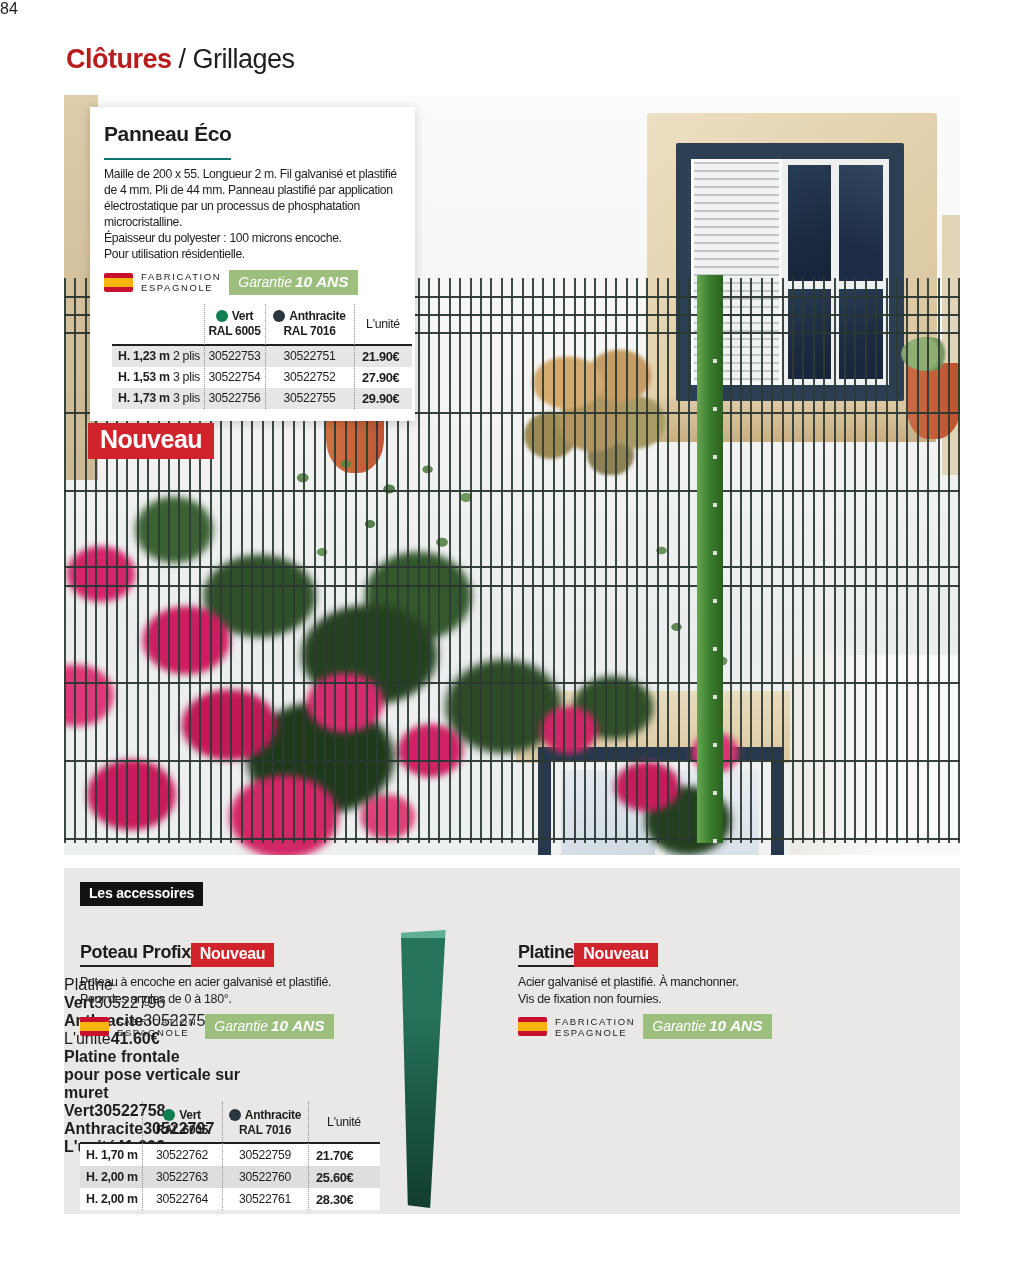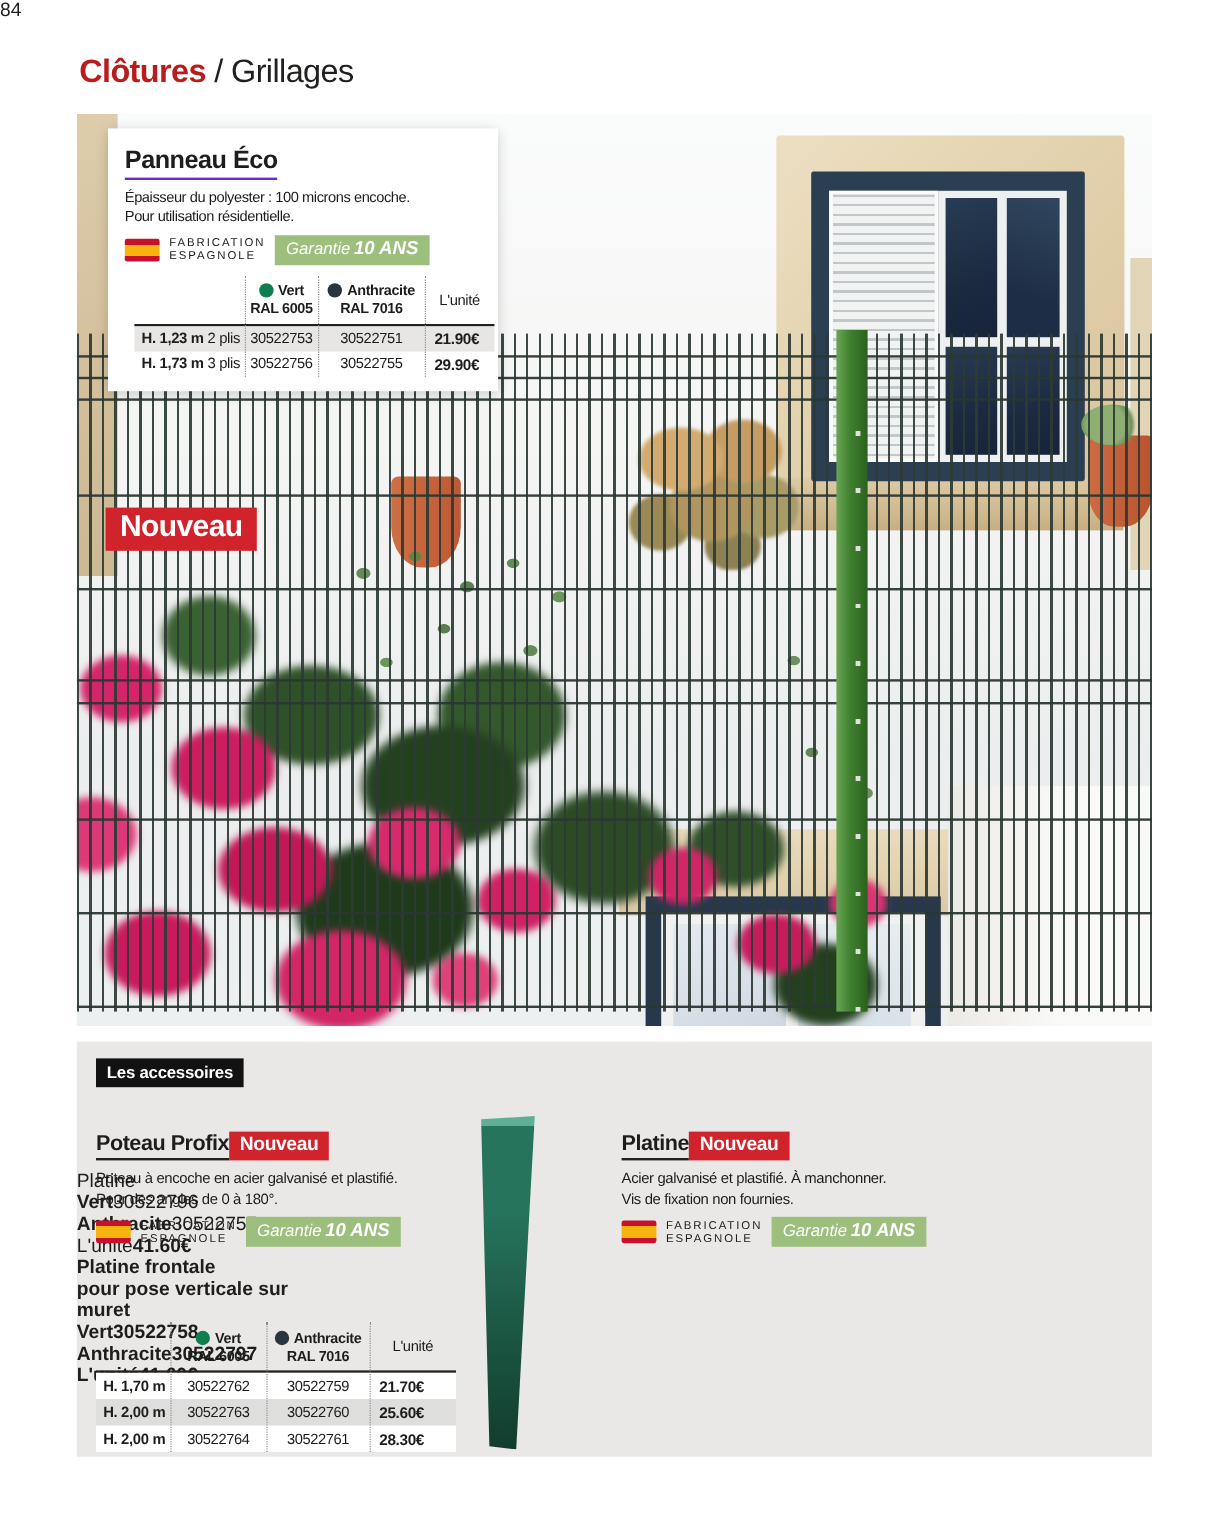--- a/index.html
+++ b/index.html
@@ -112,21 +112,21 @@
   .hwire{left:0;right:0;height:2px;background:rgba(42,55,49,0.95);}
   .post-green{left:633px;top:180px;width:26px;height:568px;
     background:linear-gradient(90deg,#68a653 0%,#3f8030 45%,#2b611e 100%);}
   .post-green::after{content:"";position:absolute;left:62%;top:40px;bottom:0;width:4px;
     background:repeating-linear-gradient(180deg,transparent 0 44px,rgba(240,240,240,0.9) 44px 48px);}
 
   
   .card{left:26px;top:12px;width:297px;background:#ffffff;padding:15px 14px 12px;
     box-shadow:0 2px 10px rgba(0,0,0,0.18);}
   .card h2{margin:0 0 7px;font-size:21px;letter-spacing:-0.4px;display:inline-block;
-    border-bottom:2px solid #6d28d9;padding-bottom:2px;}
+    border-bottom:2px solid #0f766e;padding-bottom:12px;}
   .desc p{margin:0;font-size:12.2px;line-height:1.31;letter-spacing:-0.35px;}
   .fab-row{display:flex;align-items:center;gap:8px;margin-top:7px;}
   .flag{width:29px;height:19px;border-radius:2px;flex:none;
     background:linear-gradient(180deg,#c8102e 0 25%,#f6b50e 25% 75%,#c8102e 75% 100%);}
   .fab-text{font-size:9.5px;font-weight:normal;letter-spacing:1.6px;line-height:1.2;}
   .garantie{background:#9cbf7e;color:#fff;font-style:italic;padding:3px 9px 4px;font-size:14px;white-space:nowrap;}
   .garantie b{font-size:15.5px;margin-left:3px;}
 
   
   .ptable{position:relative;font-size:12.3px;margin-top:9px;margin-left:8px;width:300px;}
@@ -270,20 +270,21 @@
   <div class="abs hwire" style="top:471px"></div>
   <div class="abs hwire" style="top:490px"></div>
   <div class="abs hwire" style="top:587px"></div>
   <div class="abs hwire" style="top:665px"></div>
   <div class="abs hwire" style="top:743px"></div>
   <div class="abs post-green"></div>
 
   <div class="abs card">
     <h2>Panneau Éco</h2>
     <div class="desc">
+      <p>Maille de 200 x 55. Longueur 2 m. Fil galvanisé et plastifié de 4 mm. Pli de 44 mm. Panneau plastifié par application électrostatique par un processus de phosphatation microcristalline.</p>
       <p>Épaisseur du polyester : 100 microns encoche.</p>
       <p>Pour utilisation résidentielle.</p>
     </div>
     <div class="fab-row">
       <span class="flag"></span>
       <span class="fab-text">
         <span>FABRICATION</span><br>
         <span>ESPAGNOLE</span>
       </span>
       <span class="garantie">
@@ -311,20 +312,26 @@
         <div class="th w4 unit">L'unité</div>
       </div>
       <div class="hrule"></div>
       <div class="tr">
         <div class="c lab w1"><b>H. 1,23 m</b> <span>2 plis</span></div>
         <div class="c num w2">30522753</div>
         <div class="c num w3">30522751</div>
         <div class="c price w4">21.90€</div>
       </div>
       <div class="tr">
+        <div class="c lab w1"><b>H. 1,53 m</b> <span>3 plis</span></div>
+        <div class="c num w2">30522754</div>
+        <div class="c num w3">30522752</div>
+        <div class="c price w4">27.90€</div>
+      </div>
+      <div class="tr">
         <div class="c lab w1"><b>H. 1,73 m</b> <span>3 plis</span></div>
         <div class="c num w2">30522756</div>
         <div class="c num w3">30522755</div>
         <div class="c price w4">29.90€</div>
       </div>
       <div class="vsep" style="left:92px"></div>
       <div class="vsep" style="left:153px"></div>
       <div class="vsep" style="left:242px"></div>
     </div>
   </div>

